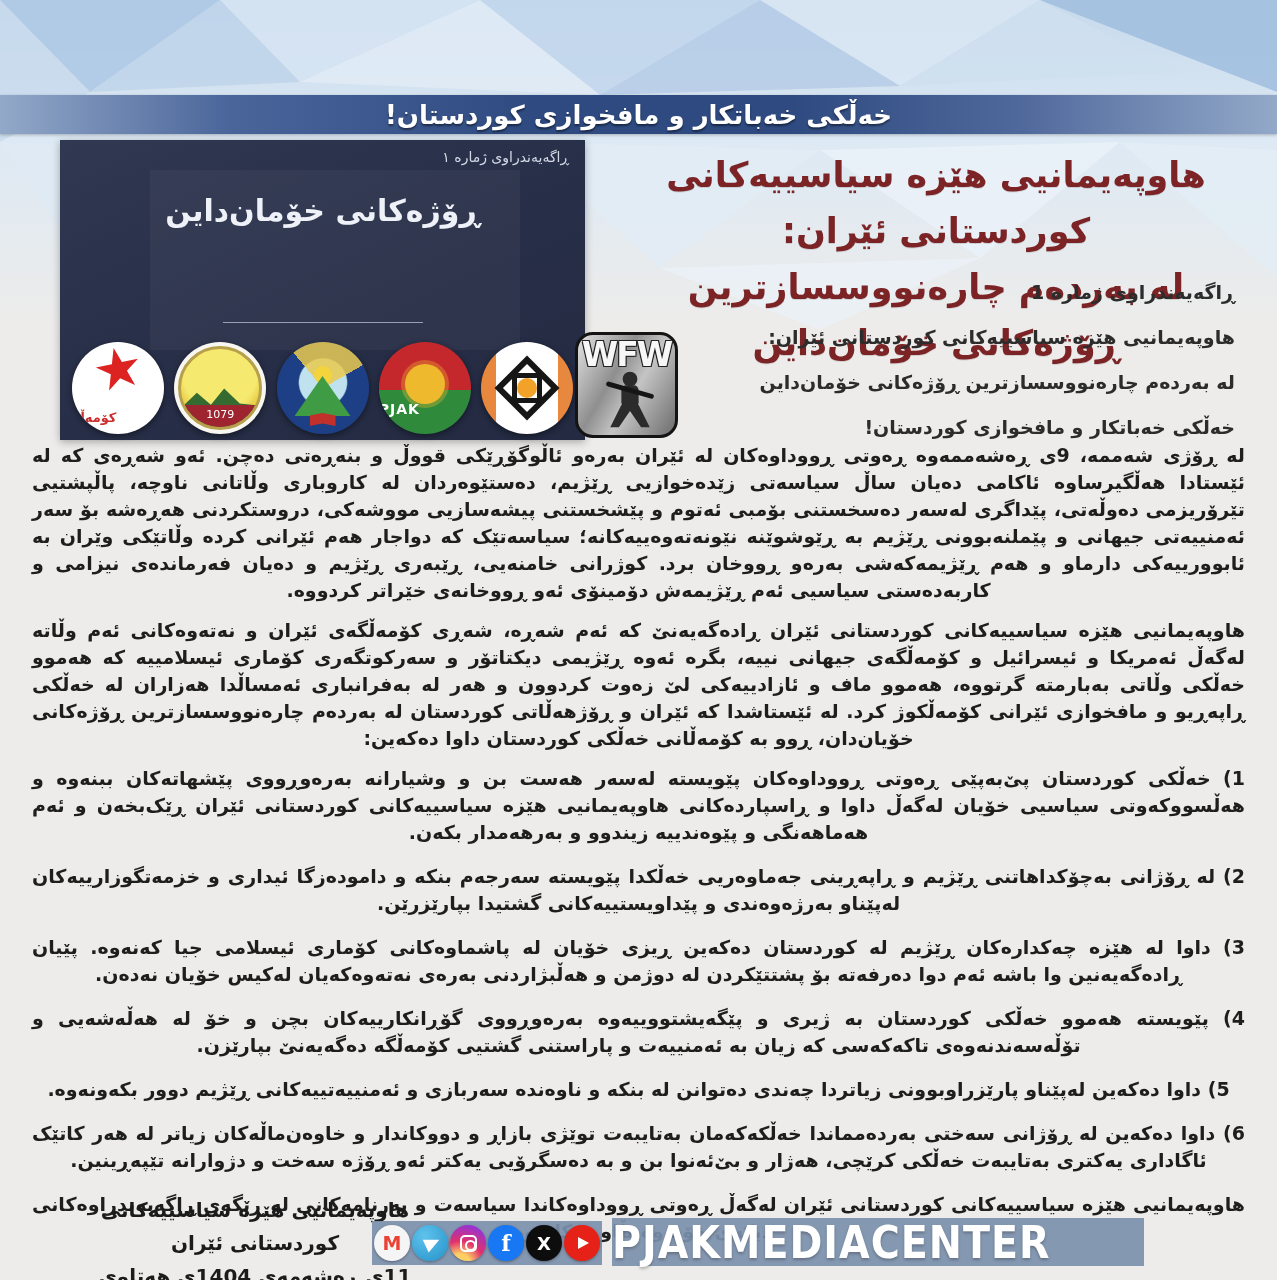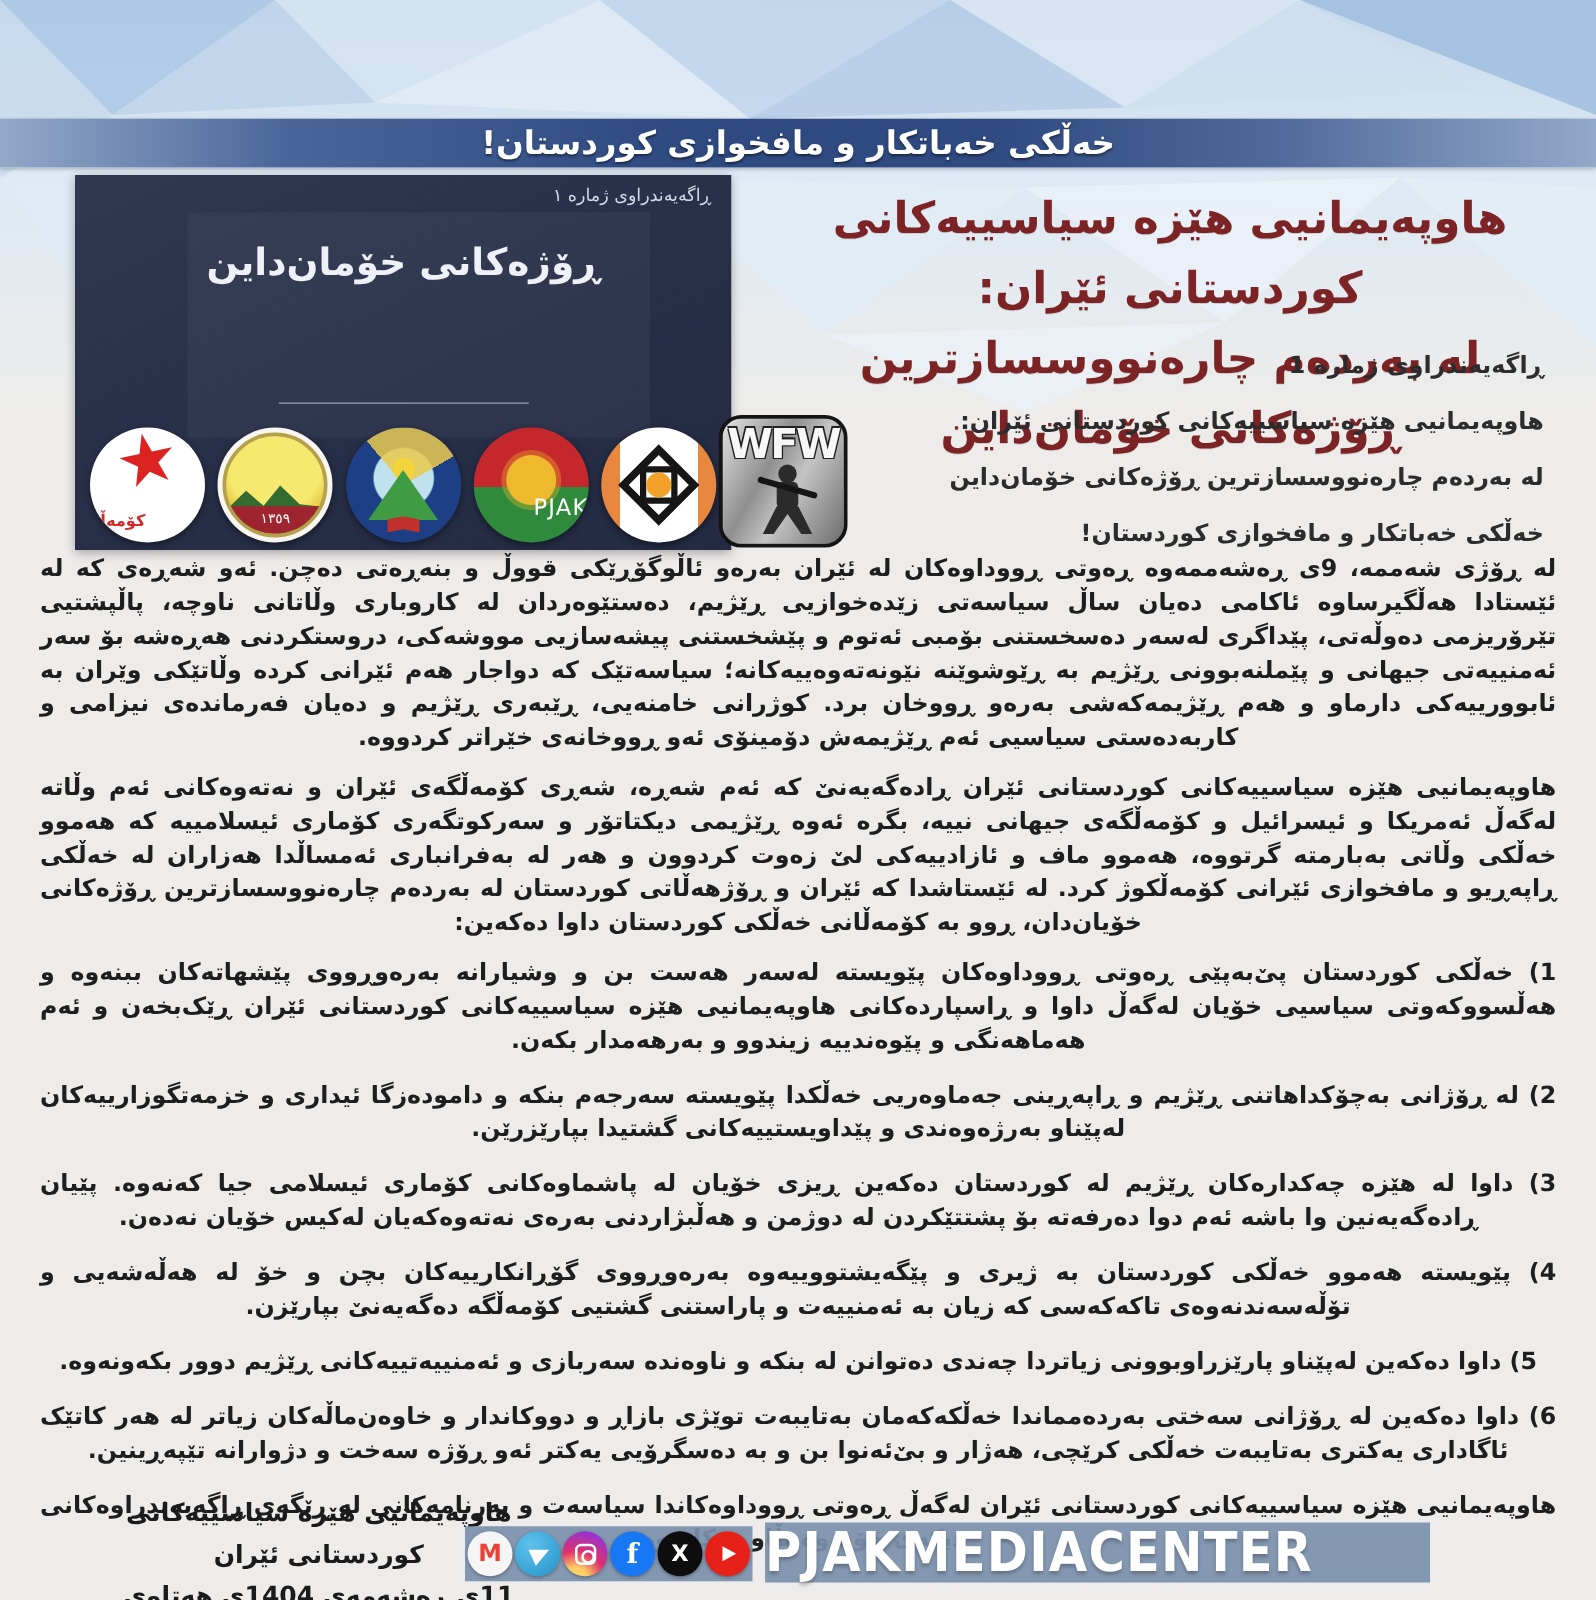--- a/index.html
+++ b/index.html
@@ -51,21 +51,21 @@
   
   .logo-komala-p { background:radial-gradient(circle at 50% 44%, #bfe2ee 0 34%, #1d3f85 36%); }
   .logo-komala-p .wheat { position:absolute; inset:0; background:conic-gradient(from 300deg at 50% 50%, transparent 0 20deg, rgba(233,201,77,.85) 20deg 120deg, transparent 120deg 360deg); }
   .logo-komala-p .sun { position:absolute; top:24px; left:37px; width:18px; height:18px; border-radius:50%; background:#f4d43c; }
   .logo-komala-p .mtn { position:absolute; left:18px; bottom:18px; width:56px; height:40px; background:#3f9b44; clip-path:polygon(50% 0, 100% 100%, 0 100%); }
   .logo-komala-p .book { position:absolute; bottom:8px; left:33px; width:26px; height:13px; background:#c2302c; clip-path:polygon(0 20%, 50% 0, 100% 20%, 100% 100%, 50% 80%, 0 100%); }
   
   .logo-pjak { background:linear-gradient(#c4272c 0 52%, #2f8a3c 52% 100%); }
   .logo-pjak .sun { position:absolute; top:22px; left:26px; width:40px; height:40px; border-radius:50%;
       background:#efb92e; box-shadow:0 0 0 4px rgba(239,185,46,.35); }
-  .logo-pjak .pjak-label { position:absolute; bottom:17px; left:0; width:100%; text-align:right; color:#ffffff; font-weight:400; font-size:18px; letter-spacing:1px; }
+  .logo-pjak .pjak-label { position:absolute; bottom:17px; left:0; width:100%; text-align:left; color:#ffffff; font-weight:700; font-size:14px; letter-spacing:1px; }
   
   .logo-pak { background:linear-gradient(90deg,#e8873e 0 16%, #ffffff 16% 84%, #e8873e 84%); }
   .logo-pak .knot { position:absolute; top:23px; left:23px; width:46px; height:46px; border:6px solid #161616; transform:rotate(45deg); }
   .logo-pak .knot2 { position:absolute; top:31px; left:31px; width:30px; height:30px; border:5px solid #161616; }
   .logo-pak .dot { position:absolute; top:36px; left:36px; width:20px; height:20px; border-radius:50%; background:#f2a229; }
 
   
   .headline {
     position:absolute; left:600px; top:147px; width:672px; text-align:center;
     color:#7c2326; font-weight:700; font-size:35px; line-height:56px; direction:rtl;
@@ -172,21 +172,21 @@
     <div class="card-sep"></div>
     <div class="logos">
       <div class="logo logo-star">
         <div class="star">★</div>
         <div class="star-text">کۆمەڵە</div>
       </div>
       <div class="logo logo-khabat">
         <div class="ring">
           <div class="mtn"></div>
           <div class="band"></div>
-          <div class="year">١٣٥٩</div>
+          <div class="year">1079</div>
         </div>
       </div>
       <div class="logo logo-komala-p">
         <div class="wheat"></div>
         <div class="sun"></div>
         <div class="mtn"></div>
         <div class="book"></div>
       </div>
       <div class="logo logo-pjak">
         <div class="sun"></div>

